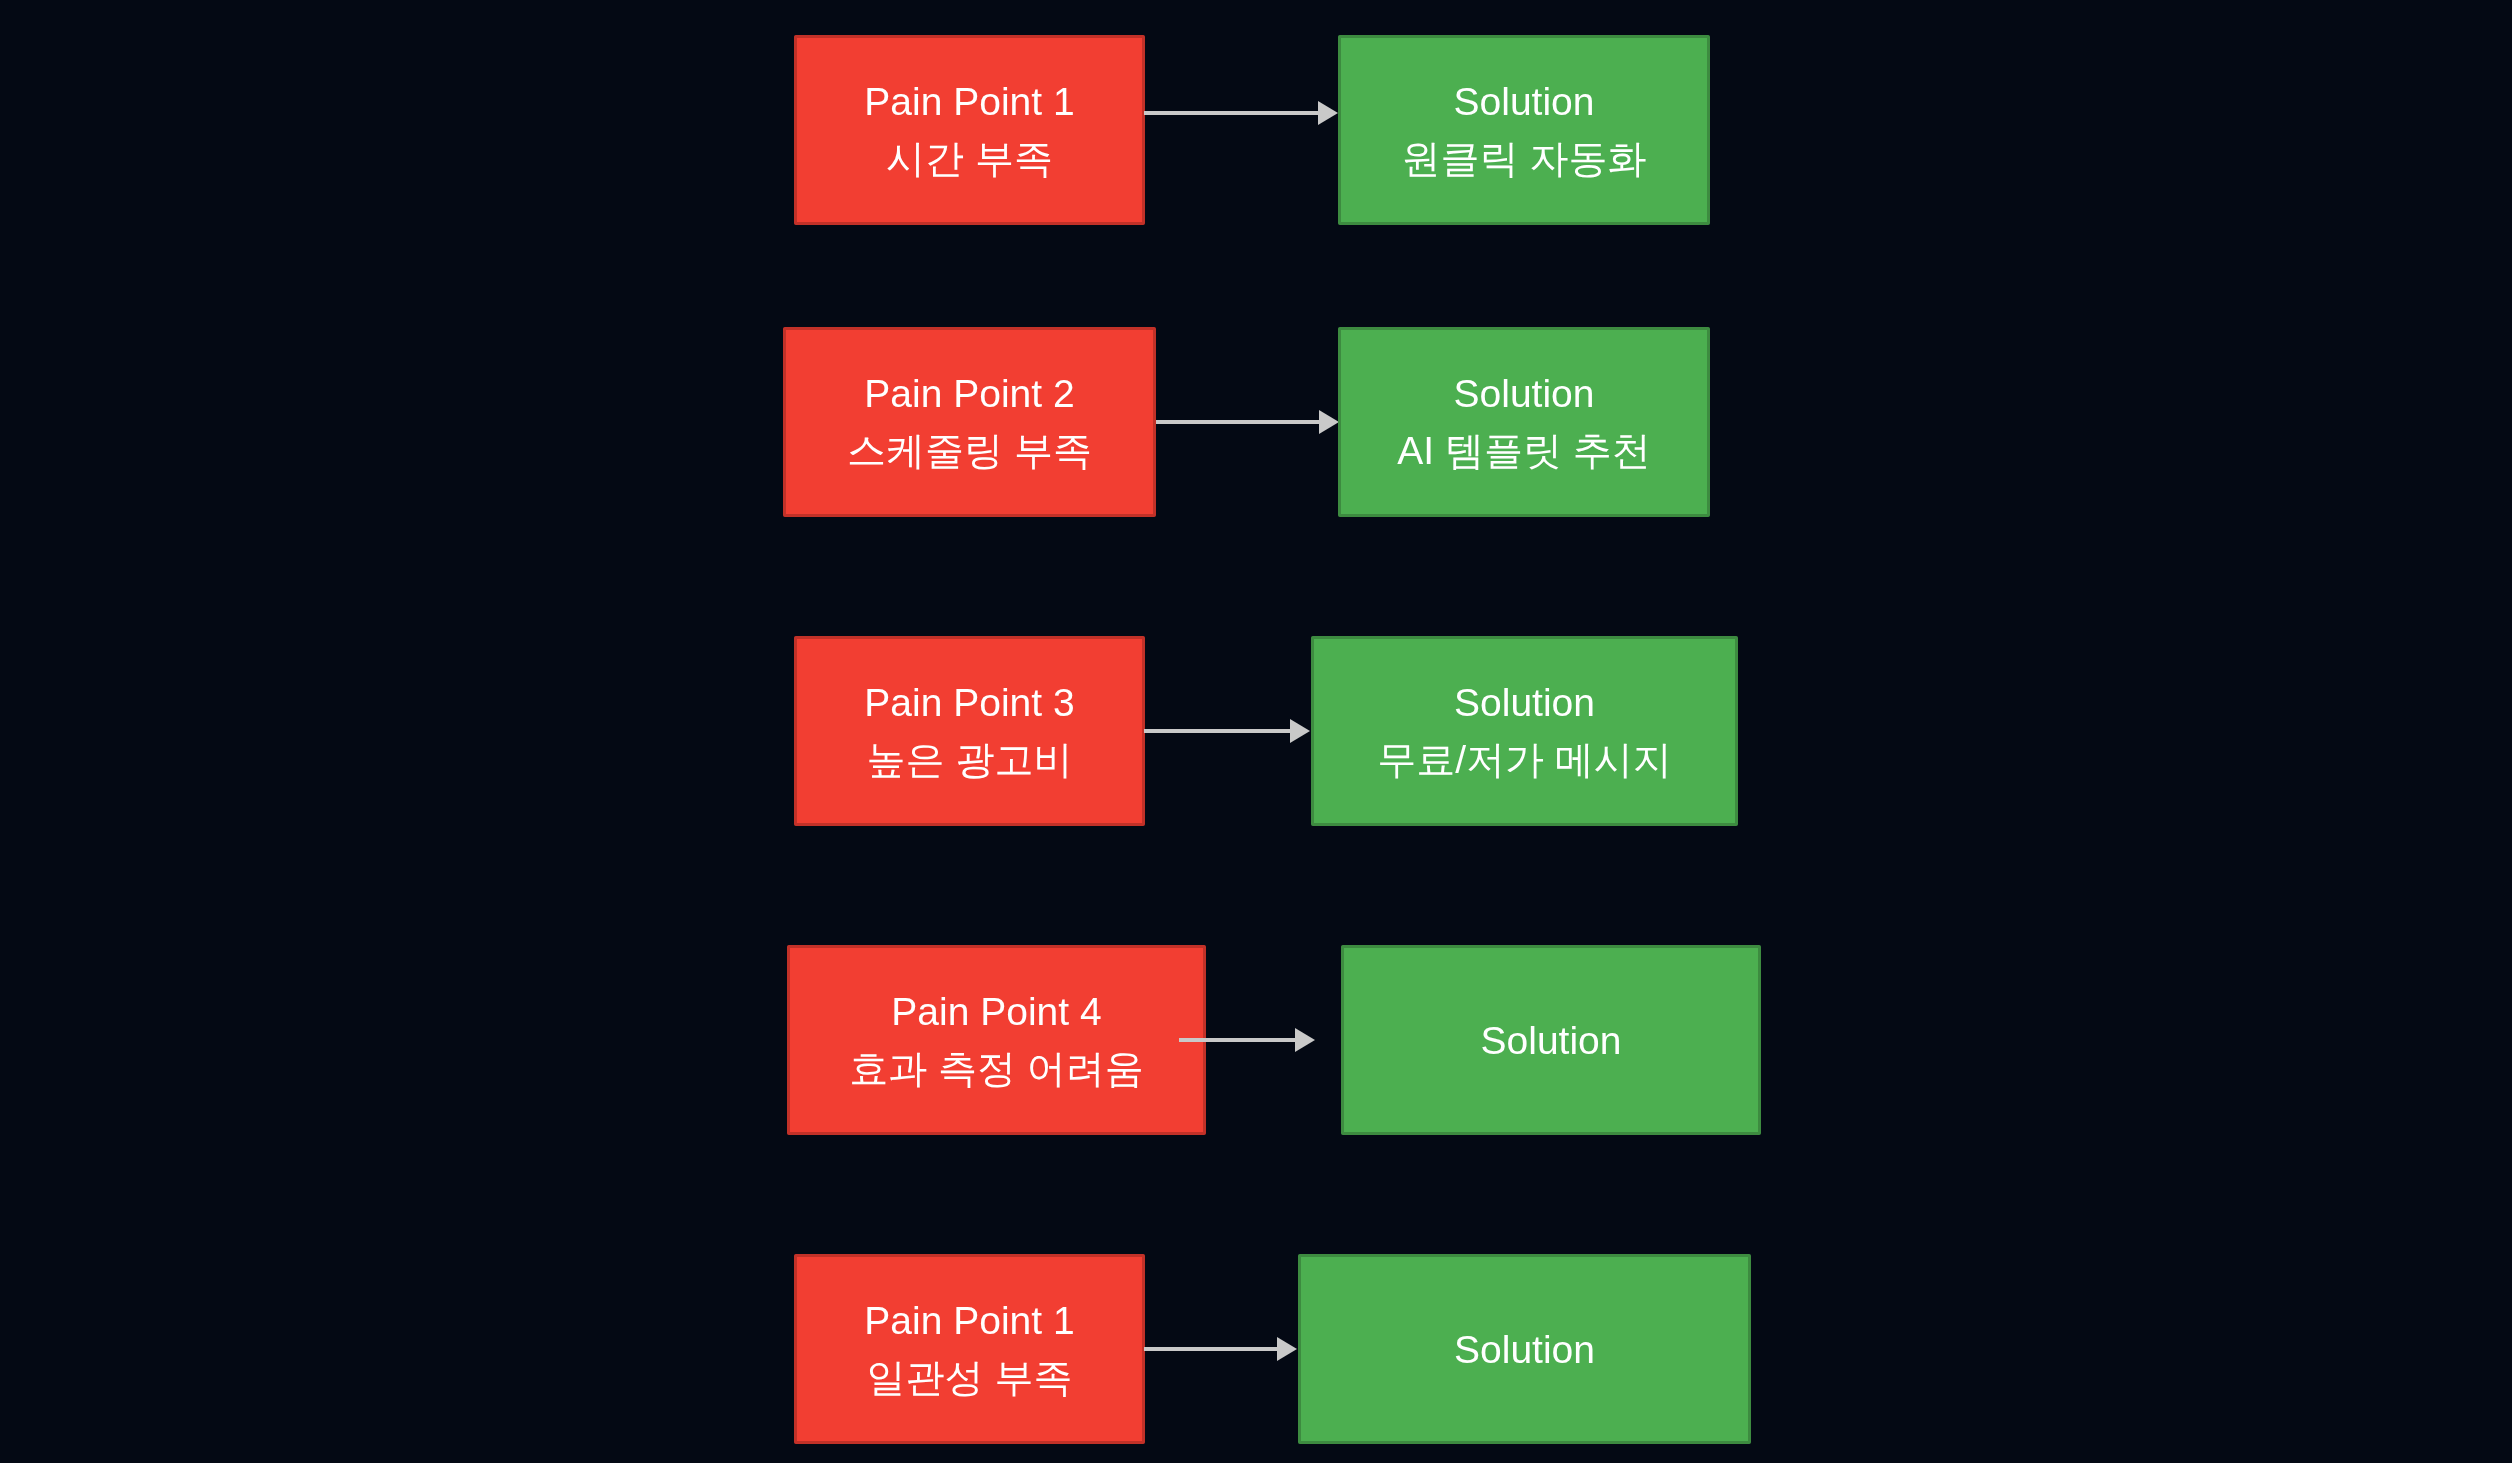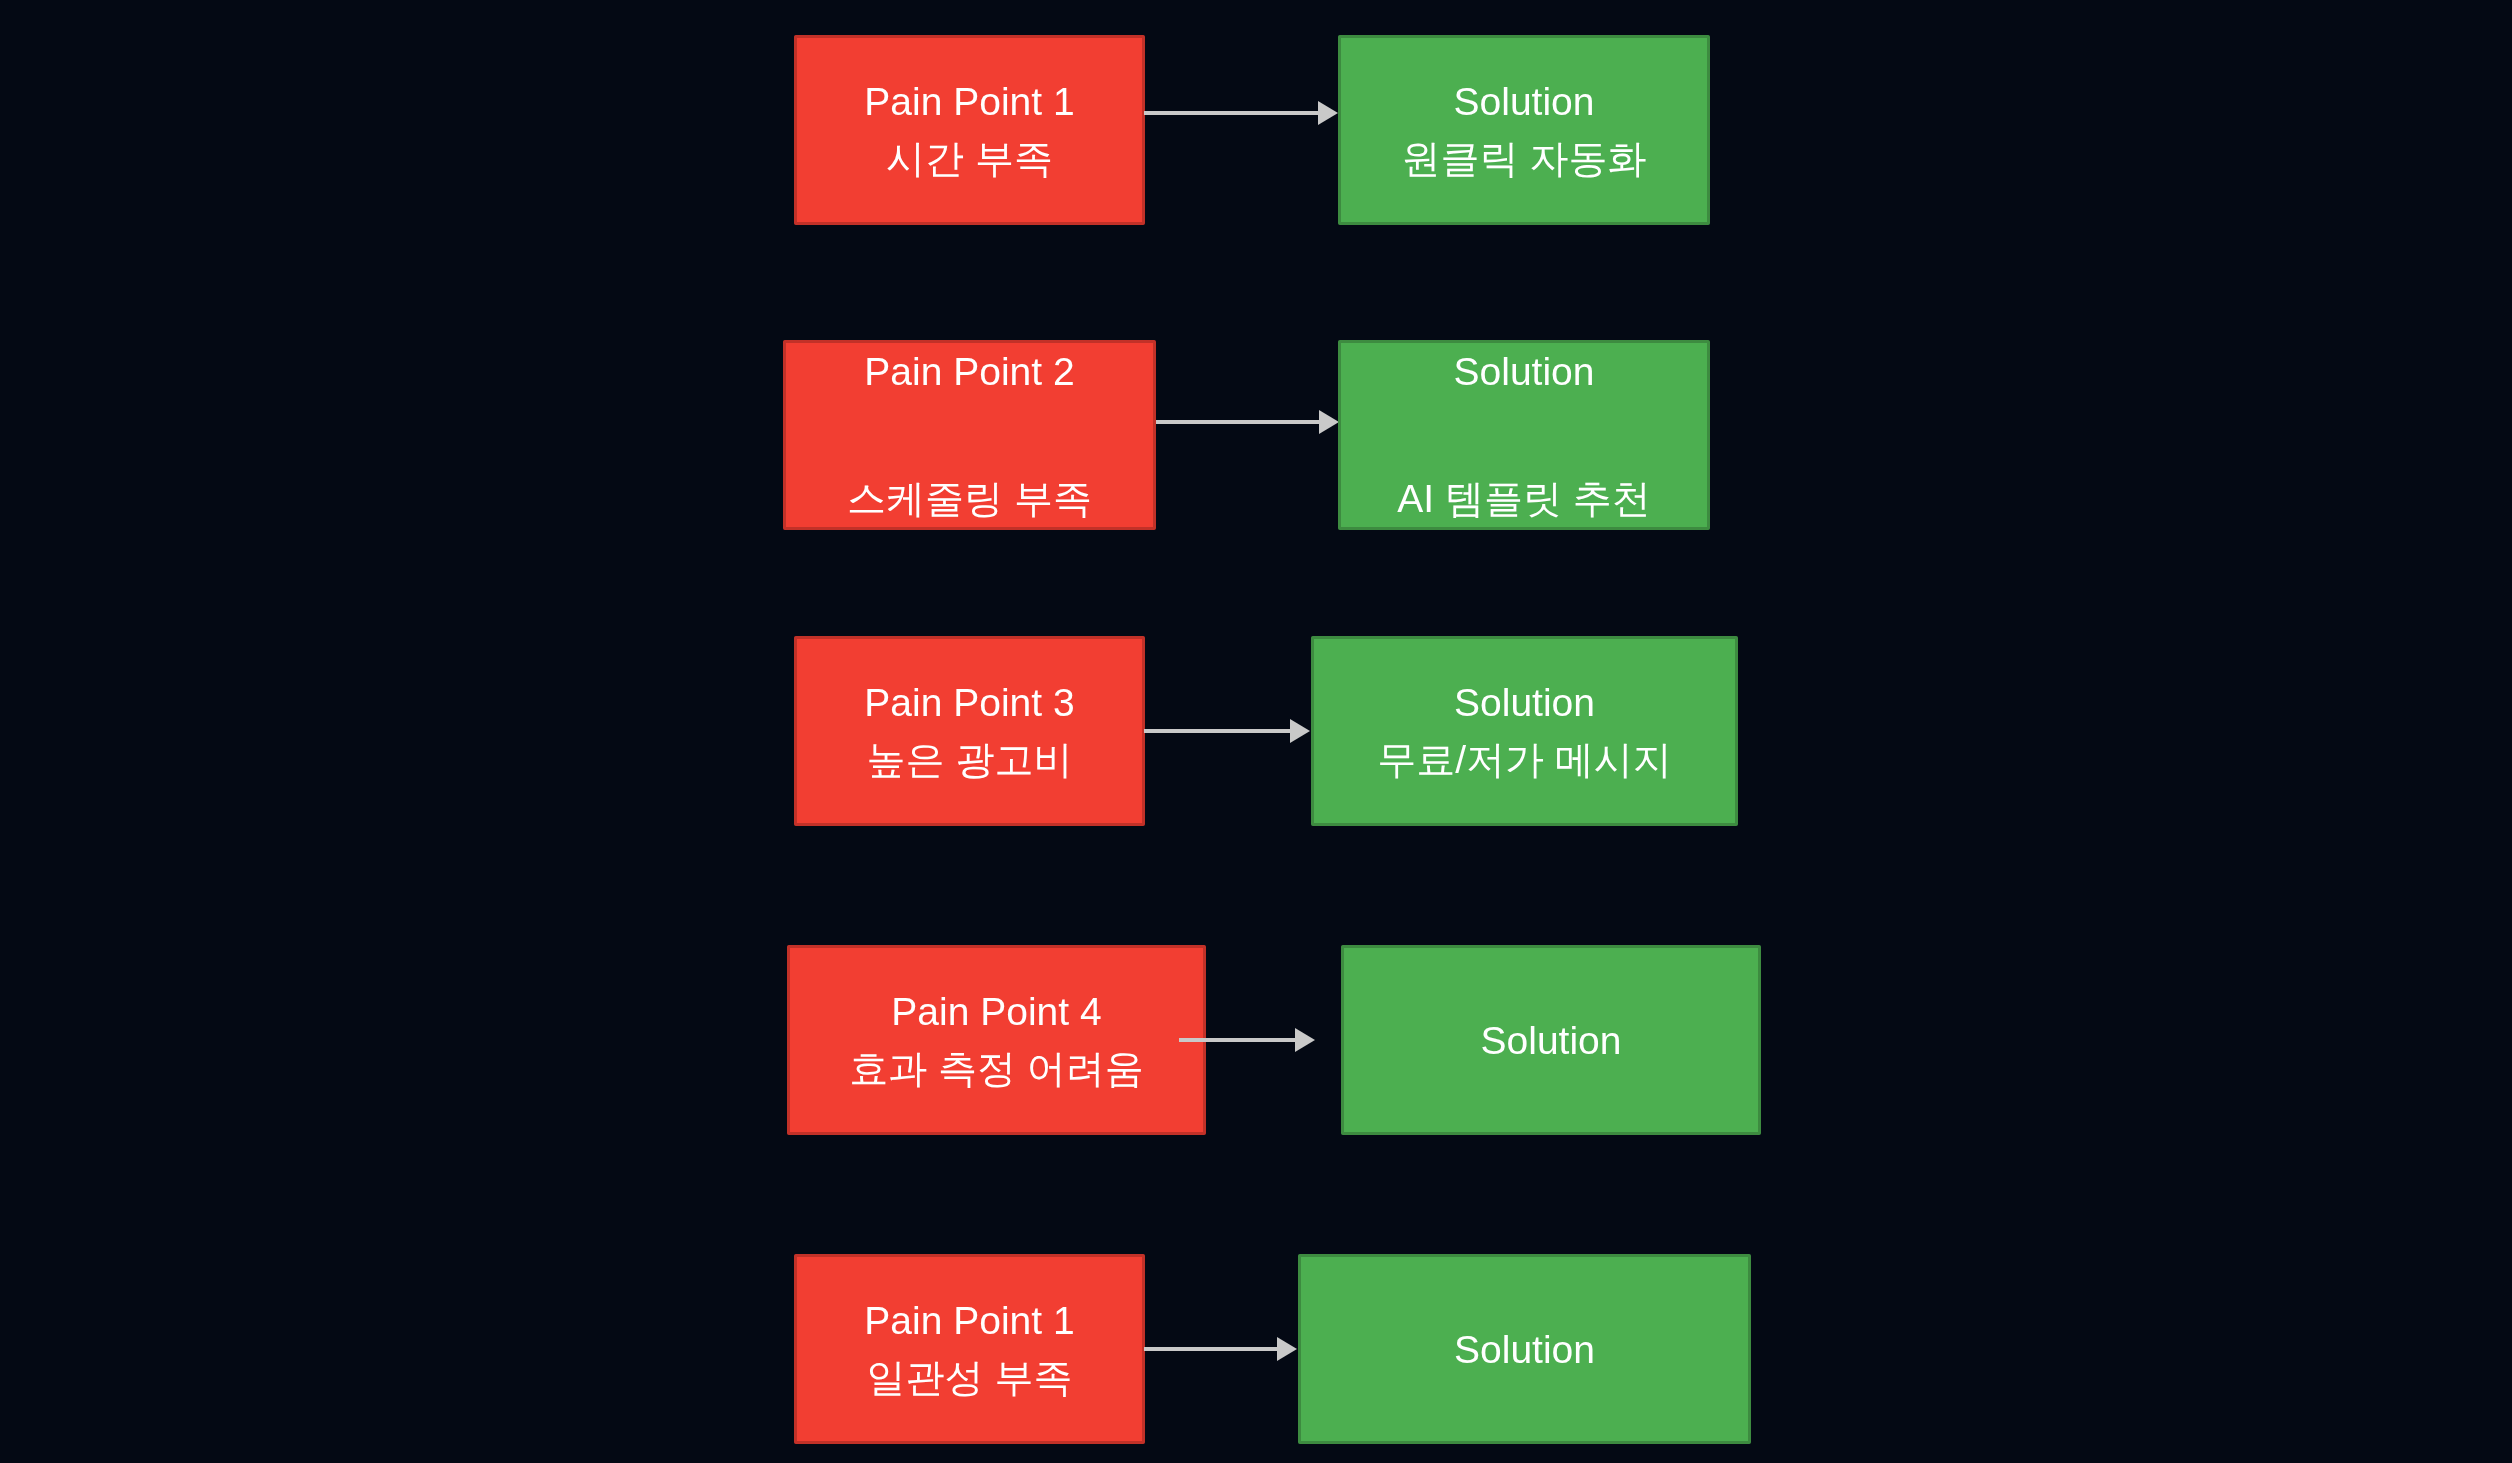--- a/index.html
+++ b/index.html
@@ -32,21 +32,21 @@
     color: var(--text);
     font-size: 39px;
     line-height: 57px;
     border-radius: 1.8px;
   }
   .pain { background: var(--red); border: 3.7px solid var(--redBorder); }
   .sol  { background: var(--green); border: 3.7px solid var(--greenBorder); }
 
   
   .r1 { top: 35px; text-align: right; }
-  .r2 { top: 340px; justify-content: space-between; }
+  .r2 { top: 327px; }
   .r3 { top: 636px; }
   .r4 { top: 945px; margin-left: 27px; }
   .r5 { top: 1254px; }
 
   
   .p1 { left: 794px; width: 351px; }
   .p2 { left: 783px; width: 373px; }
   .p3 { left: 794px; width: 351px; }
   .p4 { left: 760px; width: 419px; }
   .p5 { left: 794px; width: 351px; }

